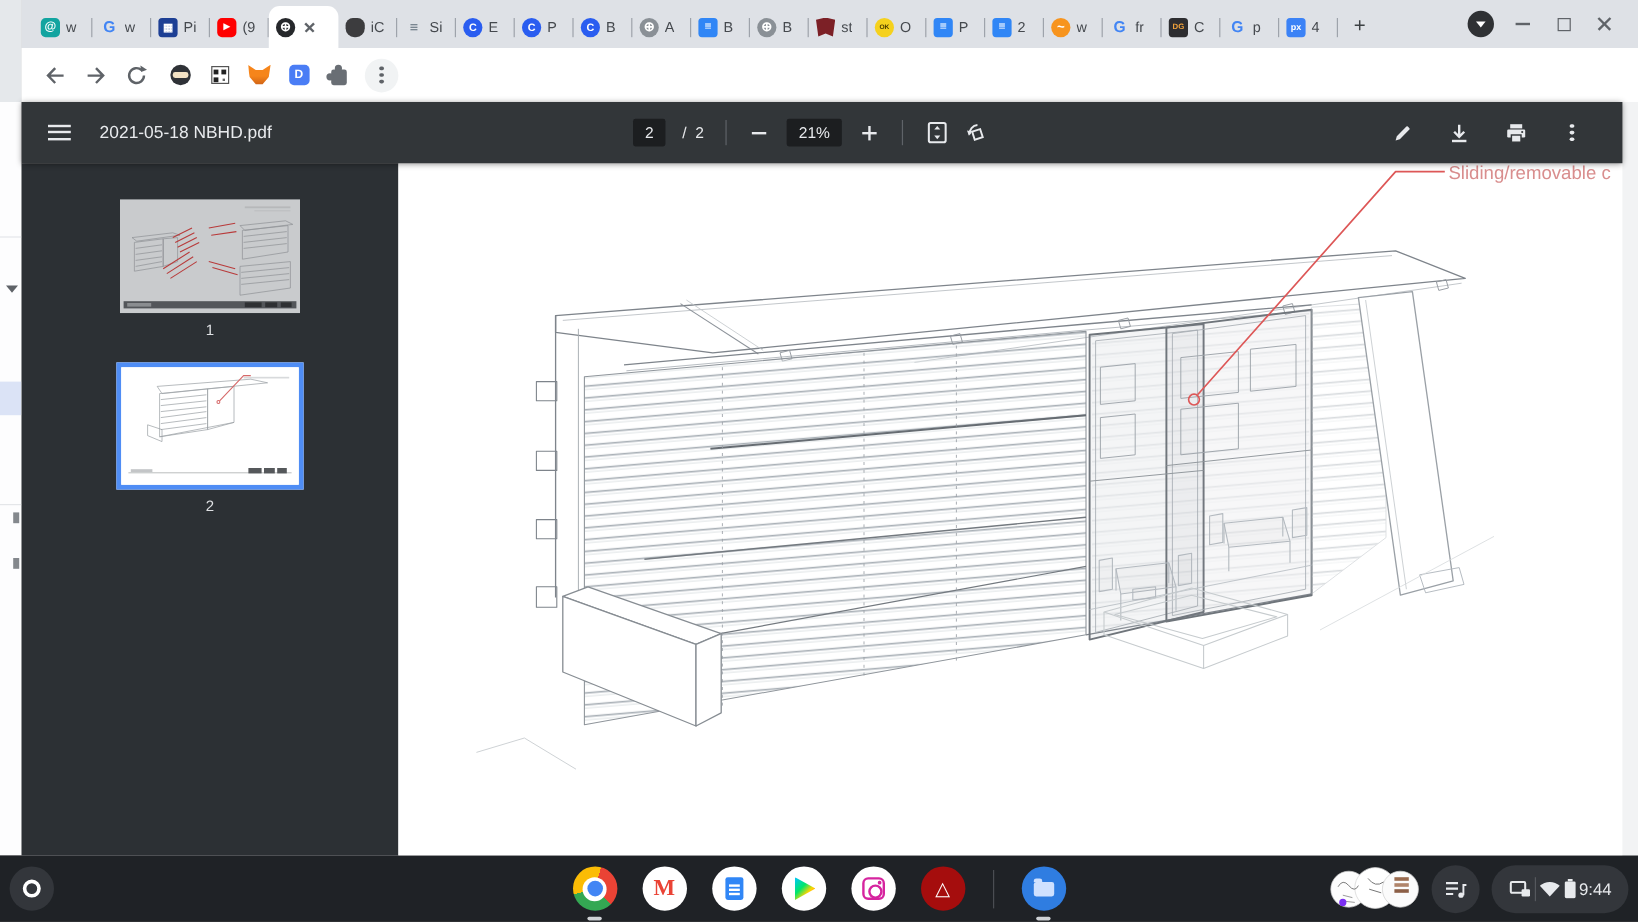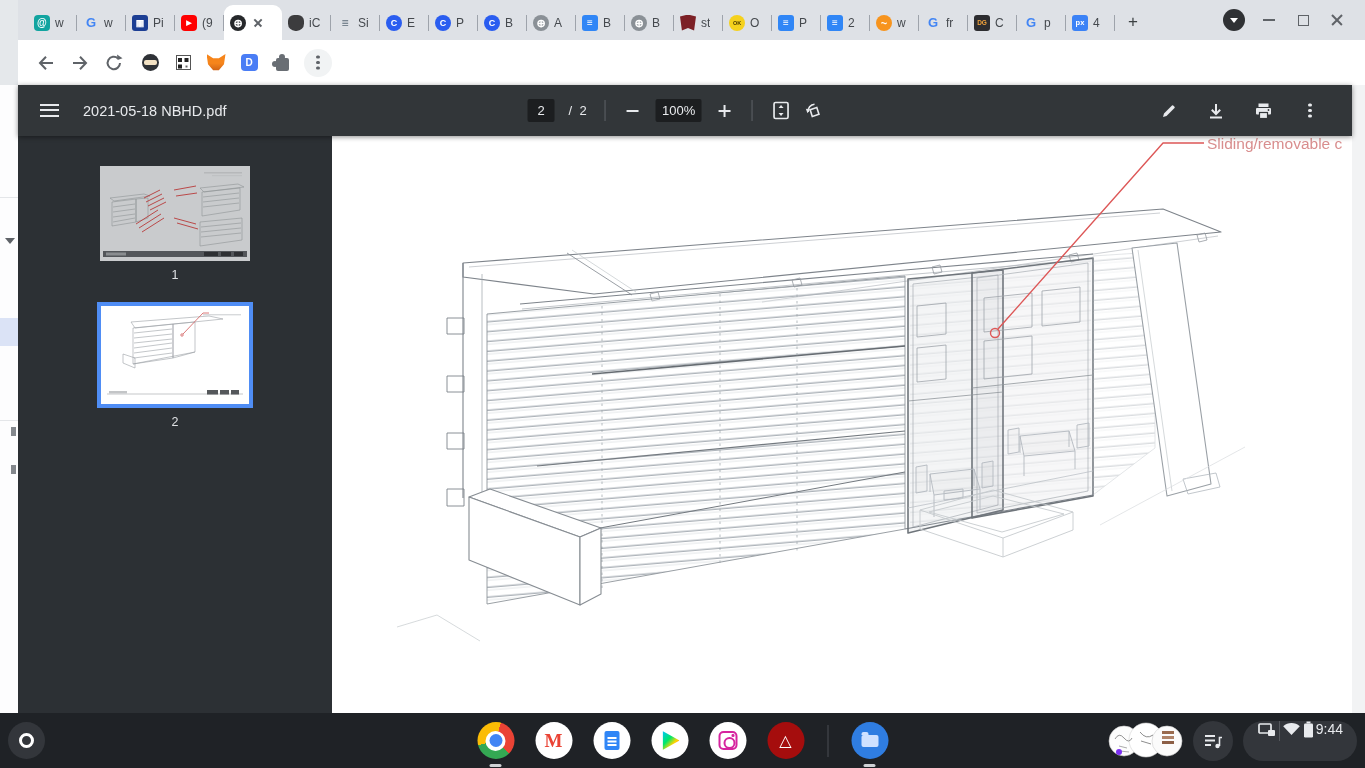--- a/index.html
+++ b/index.html
@@ -158,21 +158,21 @@
   .insta::after { content:''; position:absolute; right:1px; top:1px; width:2.5px; height:2.5px; border-radius:50%; background:#d6249f; }
   .ic-acrobat { width:37px; height:37px; border-radius:50%; background:#a50d0d; color:#fff; display:flex;
                 align-items:center; justify-content:center; font-size:16px; }
   .ic-files { width:37px; height:37px; border-radius:50%; background:#2f7de1; display:flex; align-items:center; justify-content:center; }
   .folder { width:17px; height:12px; background:#cfe1ff; border-radius:2px; position:relative; }
   .folder::before { content:''; position:absolute; left:0; top:-3px; width:7px; height:3px; border-radius:2px 2px 0 0; background:#cfe1ff; }
   .shelf-div { width:1px; height:32px; background:#4a4d52; margin:0 2px; }
   .shelf-right { position:absolute; right:8px; display:flex; align-items:center; gap:10px; }
   .stickers svg { display:block; }
   .music-btn { width:40px; height:40px; border-radius:50%; background:#33363b; display:flex; align-items:center; justify-content:center; }
-  .status-pill { height:40px; border-radius:20px; background:#33363b; display:flex; 
+  .status-pill { height:40px; border-radius:20px; background:#33363b; display:flex; align-items:center;
                  gap:2px; padding:0 14px; }
   .pill-sep { width:1px; height:20px; background:#55585d; }
   .clock { color:#e8eaed; font-size:14px; }
 
   text { font-family:"Liberation Sans", sans-serif; }
 </style>
 </head>
 <body>
 
 <div class="screen">
@@ -438,21 +438,21 @@
             </div>
           <div class="pdf-title">2021-05-18 NBHD.pdf</div>
         </div>
         <div class="pt-center">
           <span class="pagebox">2</span>
           <span class="pagetotal"><span>/</span>&nbsp;&nbsp;<span>2</span></span>
           <span class="vdiv"></span>
           <span class="zoomout">
               <span class="minusbar"></span>
             </span>
-          <span class="zoombox">100%</span>
+          <span class="zoombox">21%</span>
           <span class="zoomin">
               <span class="plus-h"></span>
               <span class="plus-v"></span>
             </span>
           <span class="vdiv"></span>
           <span class="tool-ic">
             <svg width="19" height="19" viewBox="0 0 19 19">
                 <rect x="2.5" y="1.5" width="14" height="16" rx="1.5" fill="none" stroke="#e8eaed" stroke-width="1.7"></rect>
                 <polygon points="9.5,4 12,7 7,7" fill="#e8eaed"></polygon>
                 <polygon points="9.5,15 12,12 7,12" fill="#e8eaed"></polygon>

